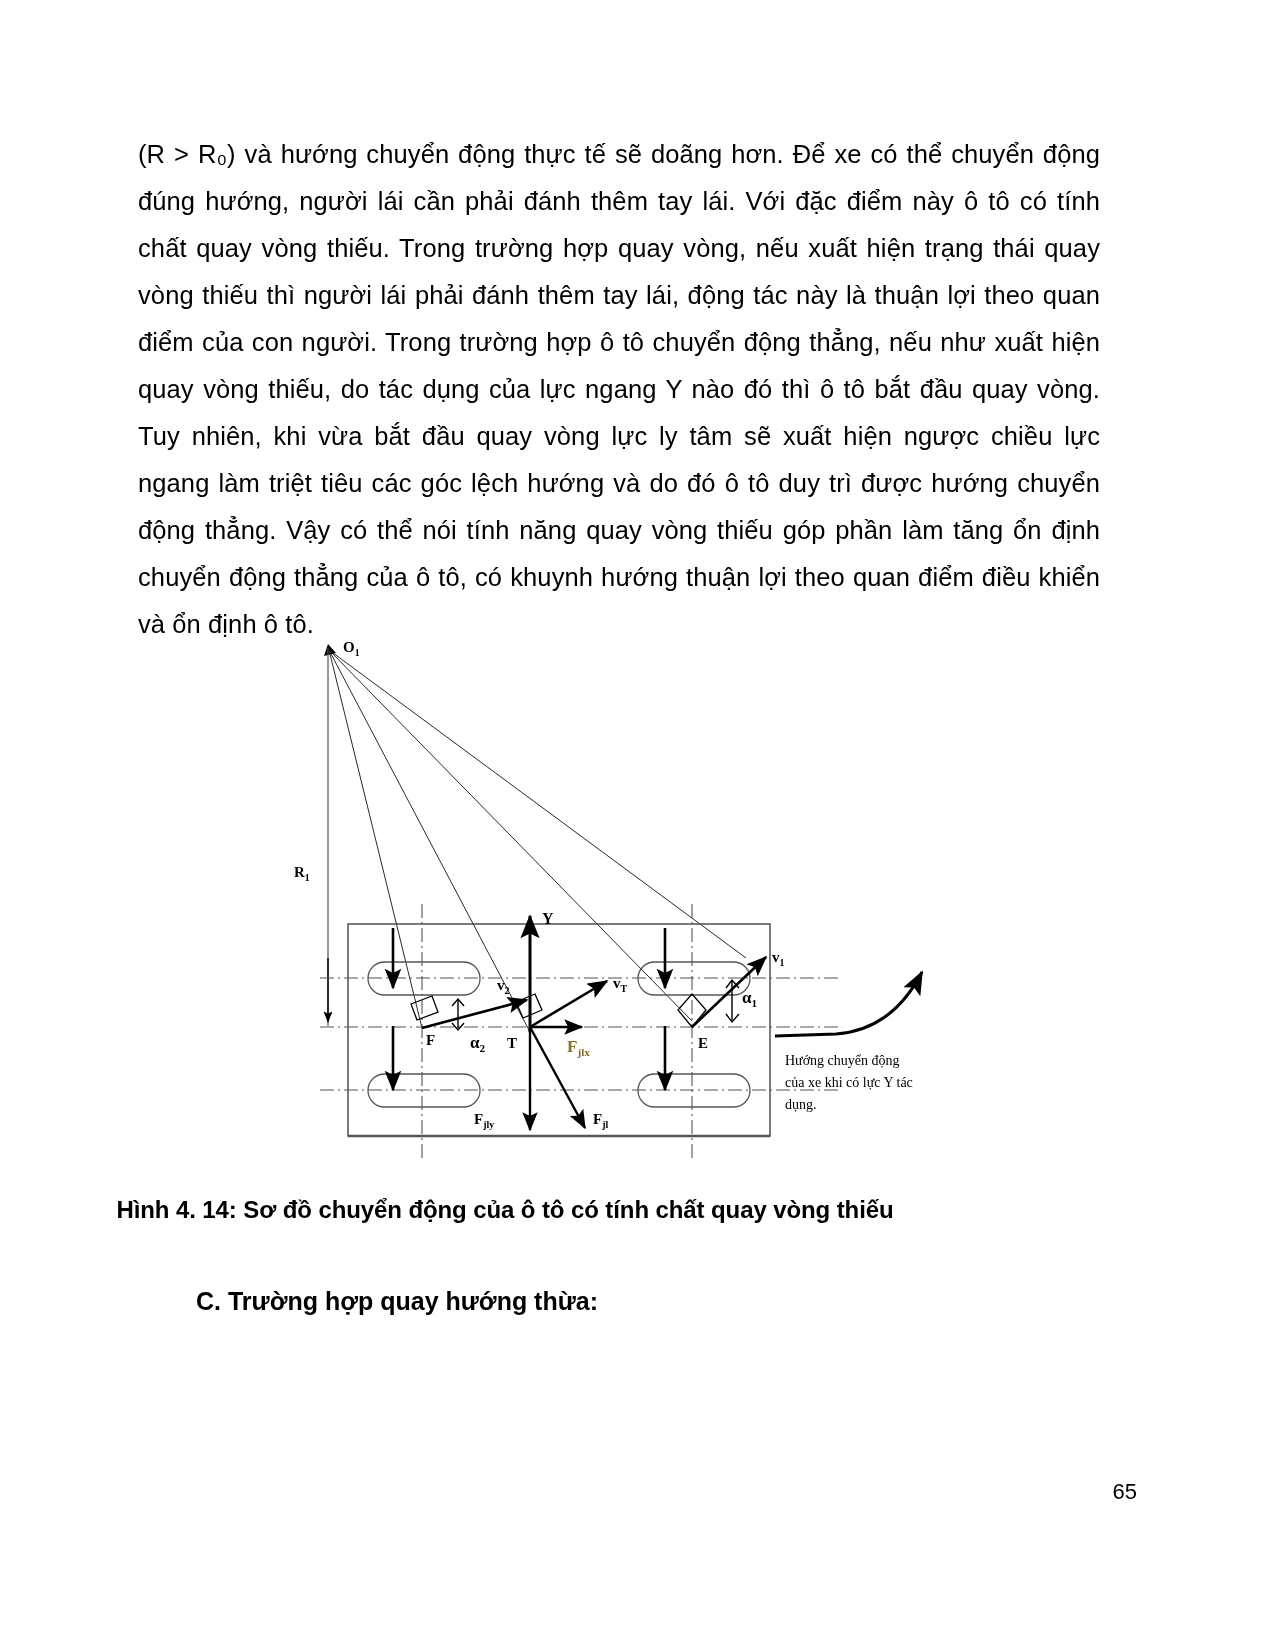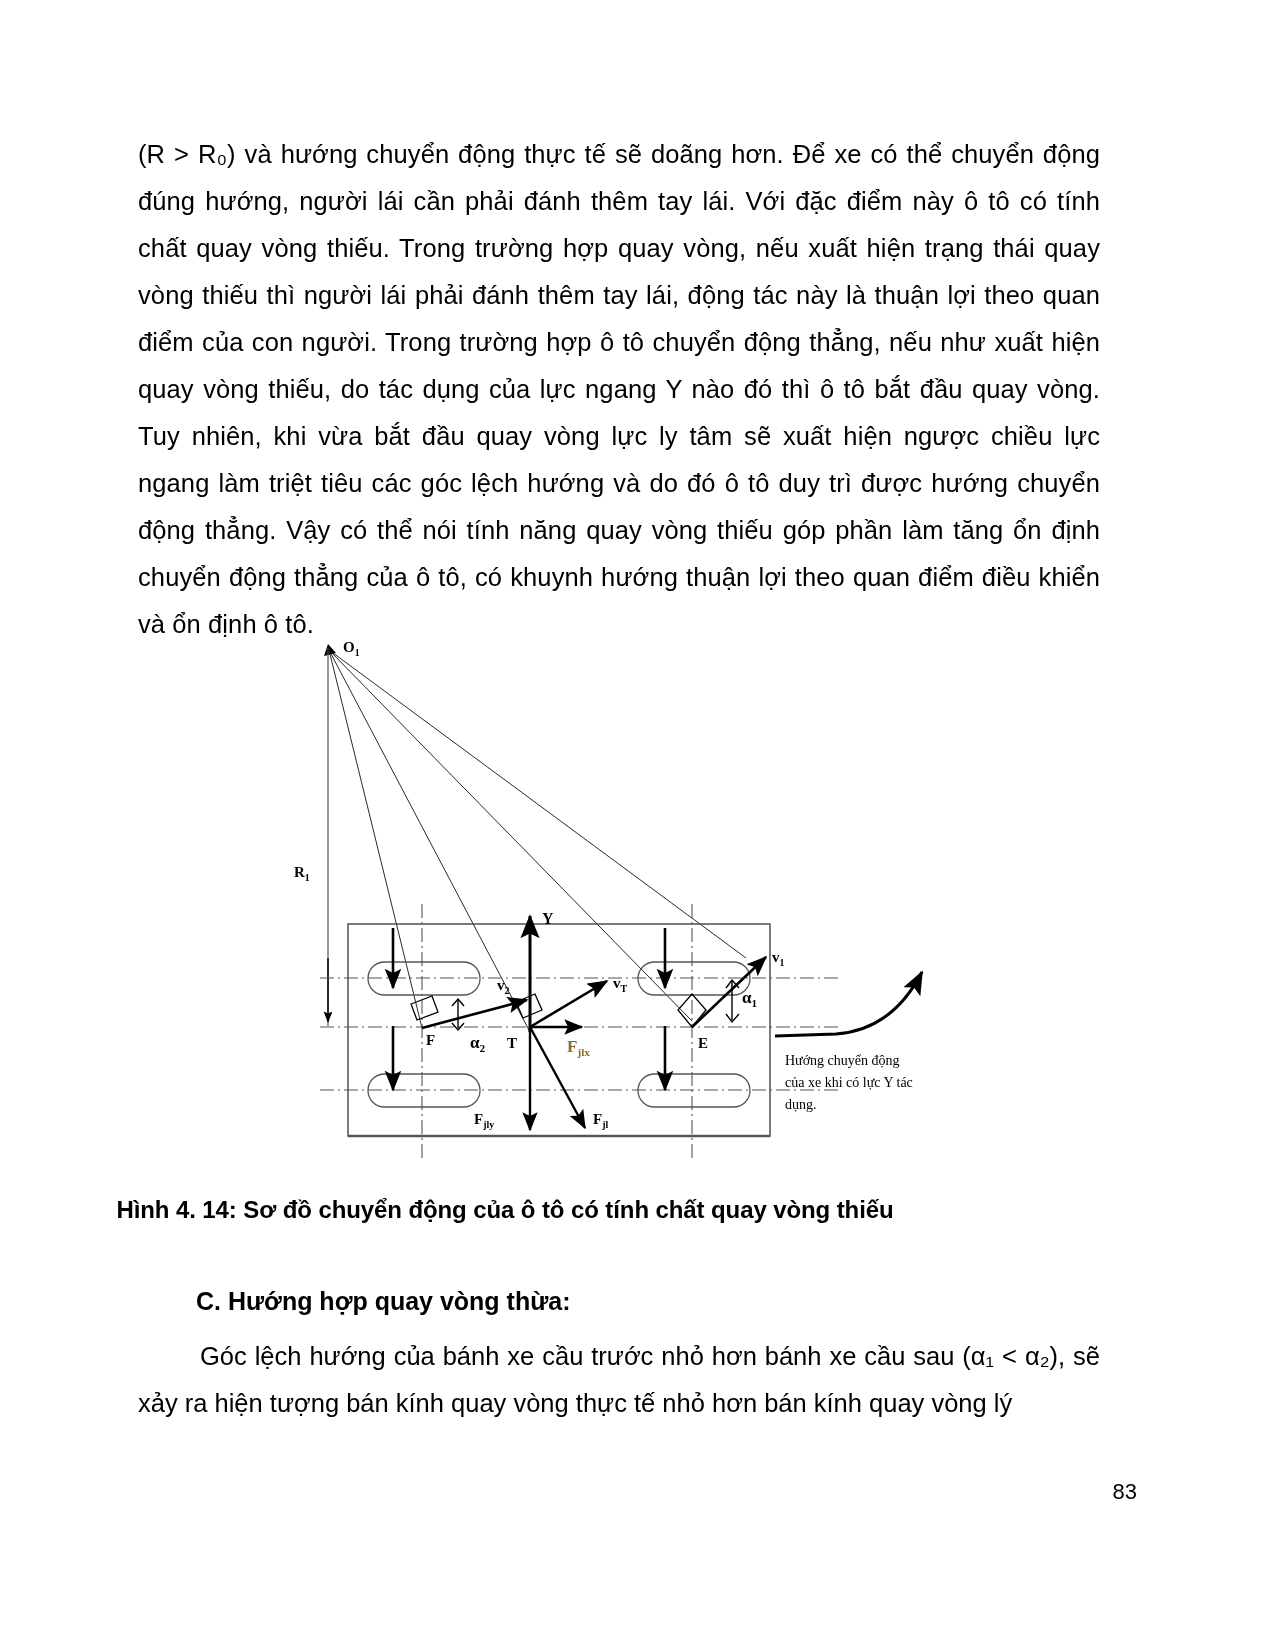--- a/index.html
+++ b/index.html
@@ -210,21 +210,18 @@
       <text x="505" y="437" font-size="14">Hướng chuyển động</text>
       <text x="505" y="459" font-size="14">của xe khi có lực Y tác</text>
       <text x="505" y="481" font-size="14">dụng.</text>
 
       <line x1="68" y1="508" x2="490" y2="508" stroke="#555" stroke-width="2.6"></line>
     </svg>
   </div>
 
   <div class="fig-caption">Hình 4. 14: Sơ đồ chuyển động của ô tô có tính chất quay vòng thiếu</div>
 
-  <div class="section-head">C. Hướng hợp quay vòng thừa:</div>
-
-  <div class="tail-text">
-    <p>Góc lệch hướng của bánh xe cầu trước nhỏ hơn bánh xe cầu sau (α₁ &lt; α₂), sẽ xảy ra hiện tượng bán kính quay vòng thực tế nhỏ hơn bán kính quay vòng lý</p>
-  </div>
-
-  <div class="page-number">83</div>
+  <div class="section-head">C. Trường hợp quay hướng thừa:</div>
+
+
+  <div class="page-number">65</div>
 
 </div>
 
 </body></html>

